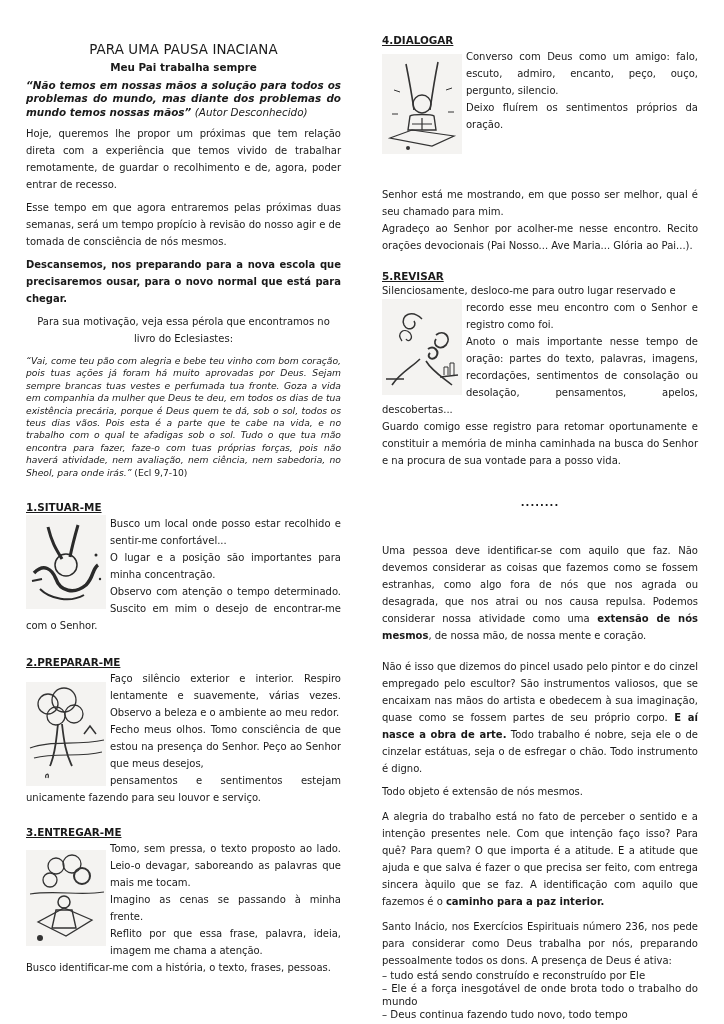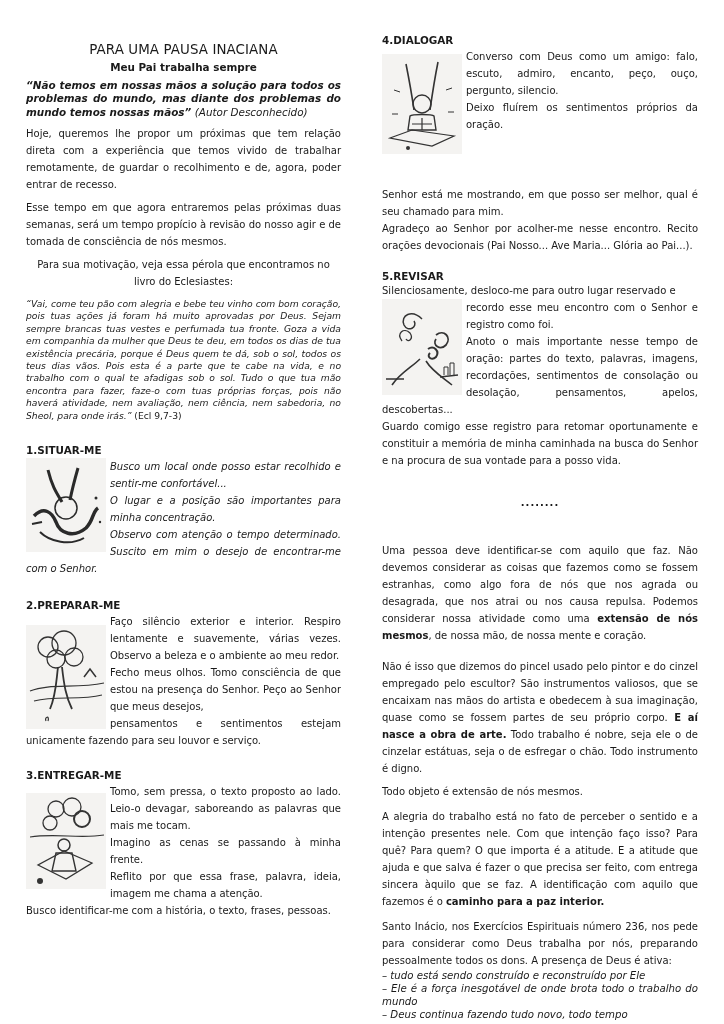--- a/index.html
+++ b/index.html
@@ -13,53 +13,54 @@
   .title { font-size: 13.4px; text-align: center; letter-spacing: 0.1px; margin-top: 8px; margin-bottom: 4px; }
   .subtitle { font-size: 10.4px; font-weight: bold; text-align: center; margin-bottom: 6px; }
   .quote1 { font-size: 10.4px; font-style: italic; font-weight: bold; line-height: 13.3px; text-align: justify; margin-bottom: 6px; }
   .quote1 .author { font-weight: normal; }
   .mb6 { margin-bottom: 6px; }
   .mb8 { margin-bottom: 8px; }
   .bold { font-weight: bold; }
   .center { text-align: center; }
   .ecl { font-size: 9.2px; font-style: italic; line-height: 12.4px; text-align: justify; margin-bottom: 22px; }
   .ecl .ref { font-style: normal; }
-  .heading { font-size: 10.4px; font-weight: bold; margin-bottom: 2px; }
+  .heading { font-size: 10.4px; font-weight: bold; margin-bottom: 2px; text-decoration: underline; }
   .step { position: relative; overflow: hidden; }
   .illus { float: left; width: 80px; height: 96px; margin-right: 4px; background: #f4f3f1; }
   .illus svg { width: 100%; height: 100%; display: block; }
   .dots { text-align: center; font-weight: bold; font-size: 10px; letter-spacing: 1px; margin: 28px 0 34px 0; }
-  ul.dash { list-style: none; font-style: italic; }
+  ul.dash { list-style: none; }
   ul.dash li { font-size: 10.2px; line-height: 13.1px; text-align: justify; }
 </style>
 </head>
 <body>
 
 <div class="page">
 
   <div class="col col-left">
     <div class="title">PARA UMA PAUSA INACIANA</div>
     <div class="subtitle">Meu Pai trabalha sempre</div>
 
     <div class="quote1">
       <span>“Não temos em nossas mãos a solução para todos os problemas do mundo, mas diante dos problemas do mundo temos nossas mãos”</span>
       <span class="author">(Autor Desconhecido)</span>
     </div>
 
     <p class="mb6">Hoje, queremos lhe propor um próximas que tem relação direta com a experiência que temos vivido de trabalhar remotamente, de guardar o recolhimento e de, agora, poder entrar de recesso.</p>
     <p class="mb6">Esse tempo em que agora entraremos pelas próximas duas semanas, será um tempo propício à revisão do nosso agir e de tomada de consciência de nós mesmos.</p>
+    <p class="mb6 bold">Descansemos, nos preparando para a nova escola que precisaremos ousar, para o novo normal que está para chegar.</p>
     <p class="center mb8" style="padding:0 8px;">Para sua motivação, veja essa pérola que encontramos no livro do Eclesiastes:</p>
 
     <div class="ecl">
       <span>“Vai, come teu pão com alegria e bebe teu vinho com bom coração, pois tuas ações já foram há muito aprovadas por Deus. Sejam sempre brancas tuas vestes e perfumada tua fronte. Goza a vida em companhia da mulher que Deus te deu, em todos os dias de tua existência precária, porque é Deus quem te dá, sob o sol, todos os teus dias vãos. Pois esta é a parte que te cabe na vida, e no trabalho com o qual te afadigas sob o sol. Tudo o que tua mão encontra para fazer, faze-o com tuas próprias forças, pois não haverá atividade, nem avaliação, nem ciência, nem sabedoria, no Sheol, para onde irás.”</span>
-      <span class="ref">(Ecl 9,7-3)</span>
+      <span class="ref">(Ecl 9,7-10)</span>
     </div>
 
     <div class="heading">1.SITUAR-ME</div>
-    <div class="step" style="margin-bottom:22px;font-style:italic;">
+    <div class="step" style="margin-bottom:22px;">
       <div class="illus" style="height:94px;">
         <svg viewBox="0 0 80 94">
           <path d="M22 12 C26 28 30 34 36 44" stroke="#2a2a2a" stroke-width="3" fill="none"></path>
           <path d="M52 10 C48 24 46 32 44 42" stroke="#2a2a2a" stroke-width="3" fill="none"></path>
           <circle cx="40" cy="50" r="11" stroke="#2a2a2a" stroke-width="1.5" fill="none"></circle>
           <path d="M8 58 C18 48 26 54 30 64 C34 76 48 80 60 70 C68 62 66 54 72 50" stroke="#2a2a2a" stroke-width="3.5" fill="none"></path>
           <path d="M14 74 C24 84 44 88 58 80" stroke="#2a2a2a" stroke-width="2" fill="none"></path>
           <path d="M6 66 L16 64" stroke="#2a2a2a" stroke-width="2"></path>
           <circle cx="70" cy="40" r="1.5" fill="#2a2a2a"></circle>
             <circle cx="74" cy="64" r="1.2" fill="#2a2a2a"></circle>

